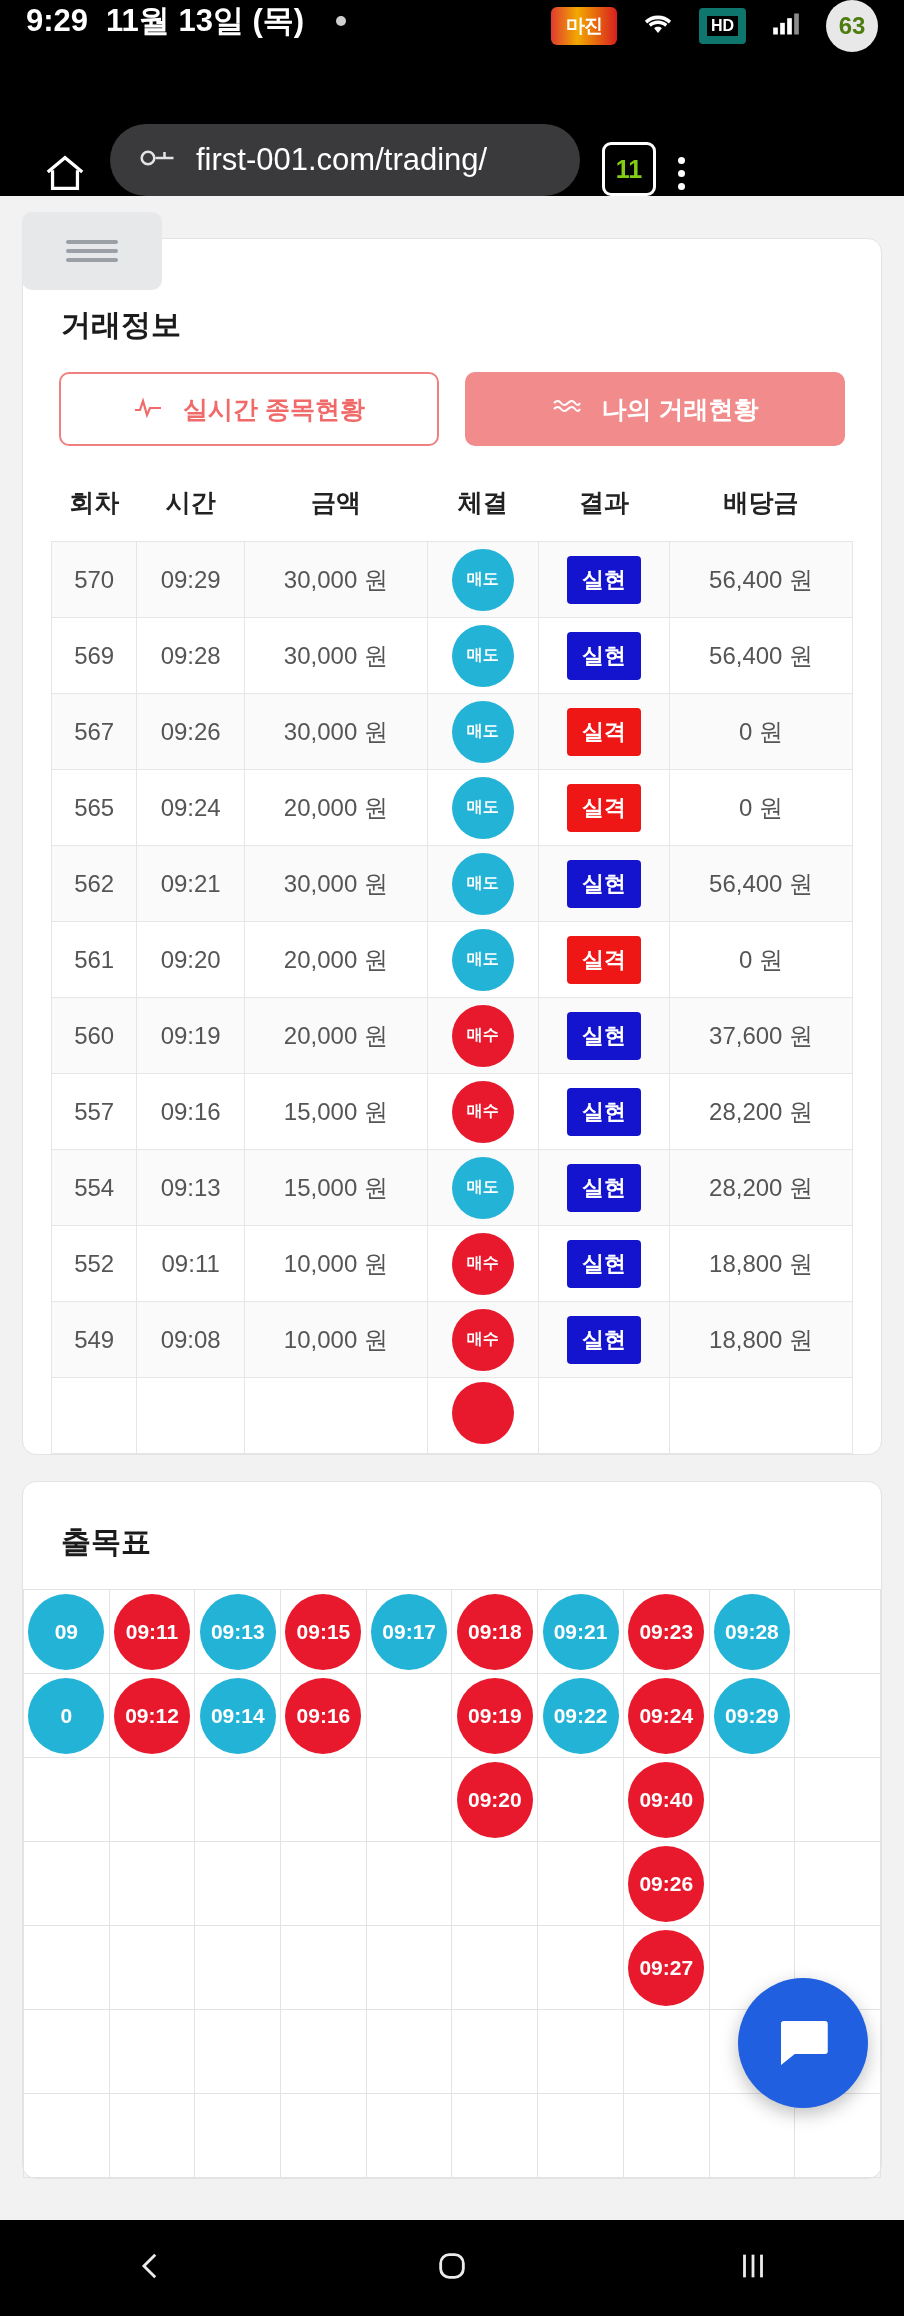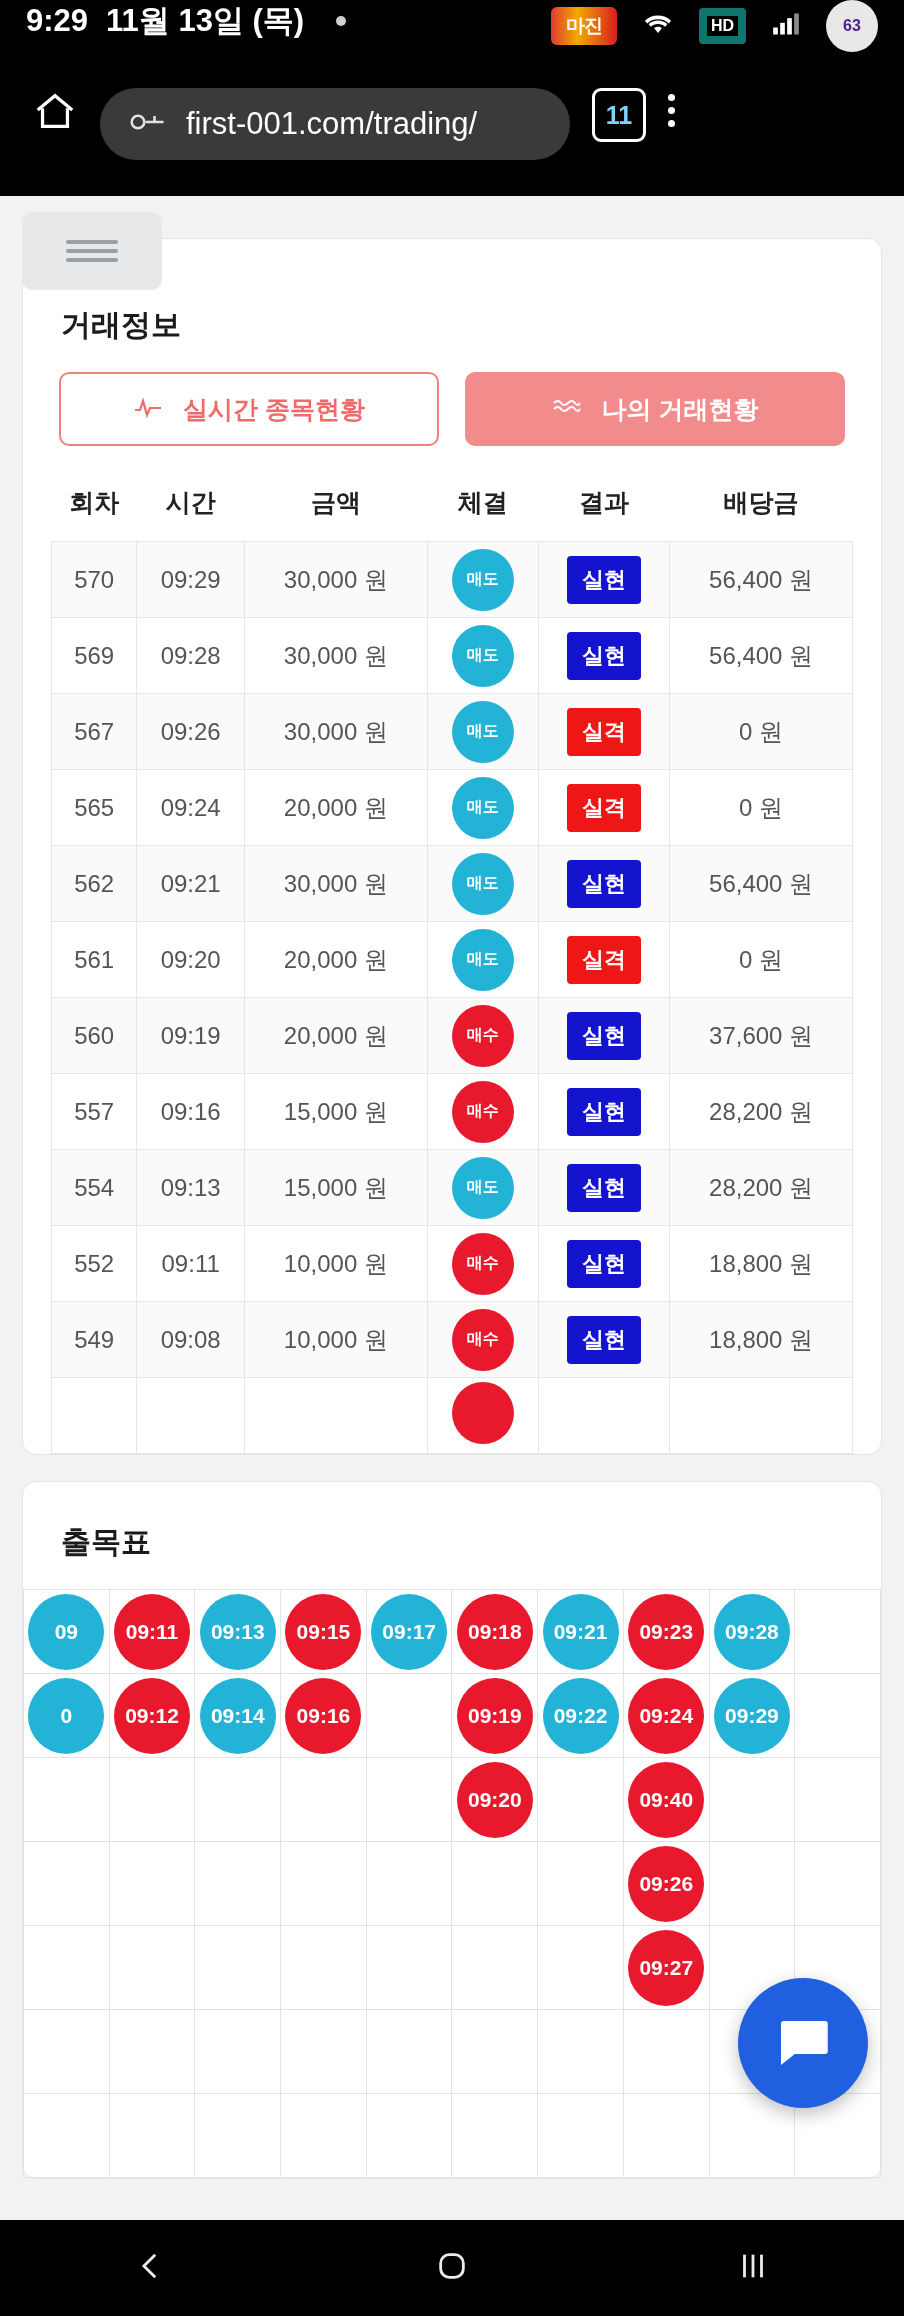--- a/index.html
+++ b/index.html
@@ -28,51 +28,51 @@
     width:66px; height:38px; border-radius:6px;
     background: linear-gradient(90deg,#e03b2f 0%,#f2a900 40%,#d81f1f 100%);
     color:#fff; font-size:19px; font-weight:700;
     display:flex; align-items:center; justify-content:center;
     letter-spacing:-1px;
   }
   .sb-ico { font-size:25px; line-height:1; }
   .hd-box { font-size:16px; border:8px solid #0f766e; border-radius:4px; padding:1px 4px; font-weight:700;}
   .battery {
     width:52px; height:52px; border-radius:50%;
-    background:#e8e8e8; color:#4c1d95;
-    display:flex; align-items:center; justify-content:center;
-    font-size:16px; font-weight:700;
+    background:#e8e8e8; color:#4d7c0f;
+    display:flex; align-items:center; justify-content:center;
+    font-size:24px; font-weight:700;
   }
 
   
   .browserbar {
     height: 108px;
     background:#000;
-    display:flex; align-items:flex-start;
-    padding: 0 32px;
+    display:flex; align-items:flex-end;
+    padding: 0 42px;
     gap: 22px;
   }
   .home-icon { width:46px; height:46px; position:relative; flex:0 0 auto;}
   .home-icon svg { display:block; }
   .urlpill {
     flex:1 1 auto;
     height:72px;
     background:#3a3a3c;
     border-radius:36px;
     display:flex; align-items:center;
     padding: 0 26px;
     gap:18px;
     overflow:hidden;
     max-width: 470px;
   }
   .url-text { color:#fff; font-size:31px; white-space:nowrap; overflow:hidden;}
   .tabs-btn {
     width:54px; height:54px;
     border:3px solid #fff; border-radius:9px;
-    color:#7dd3fc; font-size:25px; font-weight:700;
+    color:#84cc16; font-size:25px; font-weight:700;
     display:flex; align-items:center; justify-content:center;
     flex:0 0 auto;
   }
   .menu-dots span { display:block; width:7px; height:7px; border-radius:50%; background:#fff; margin: 6px auto;}
 
   
   .page {
     background:#f2f2f2;
     height: calc(2316px - 88px - 108px - 96px);
     position:relative;

